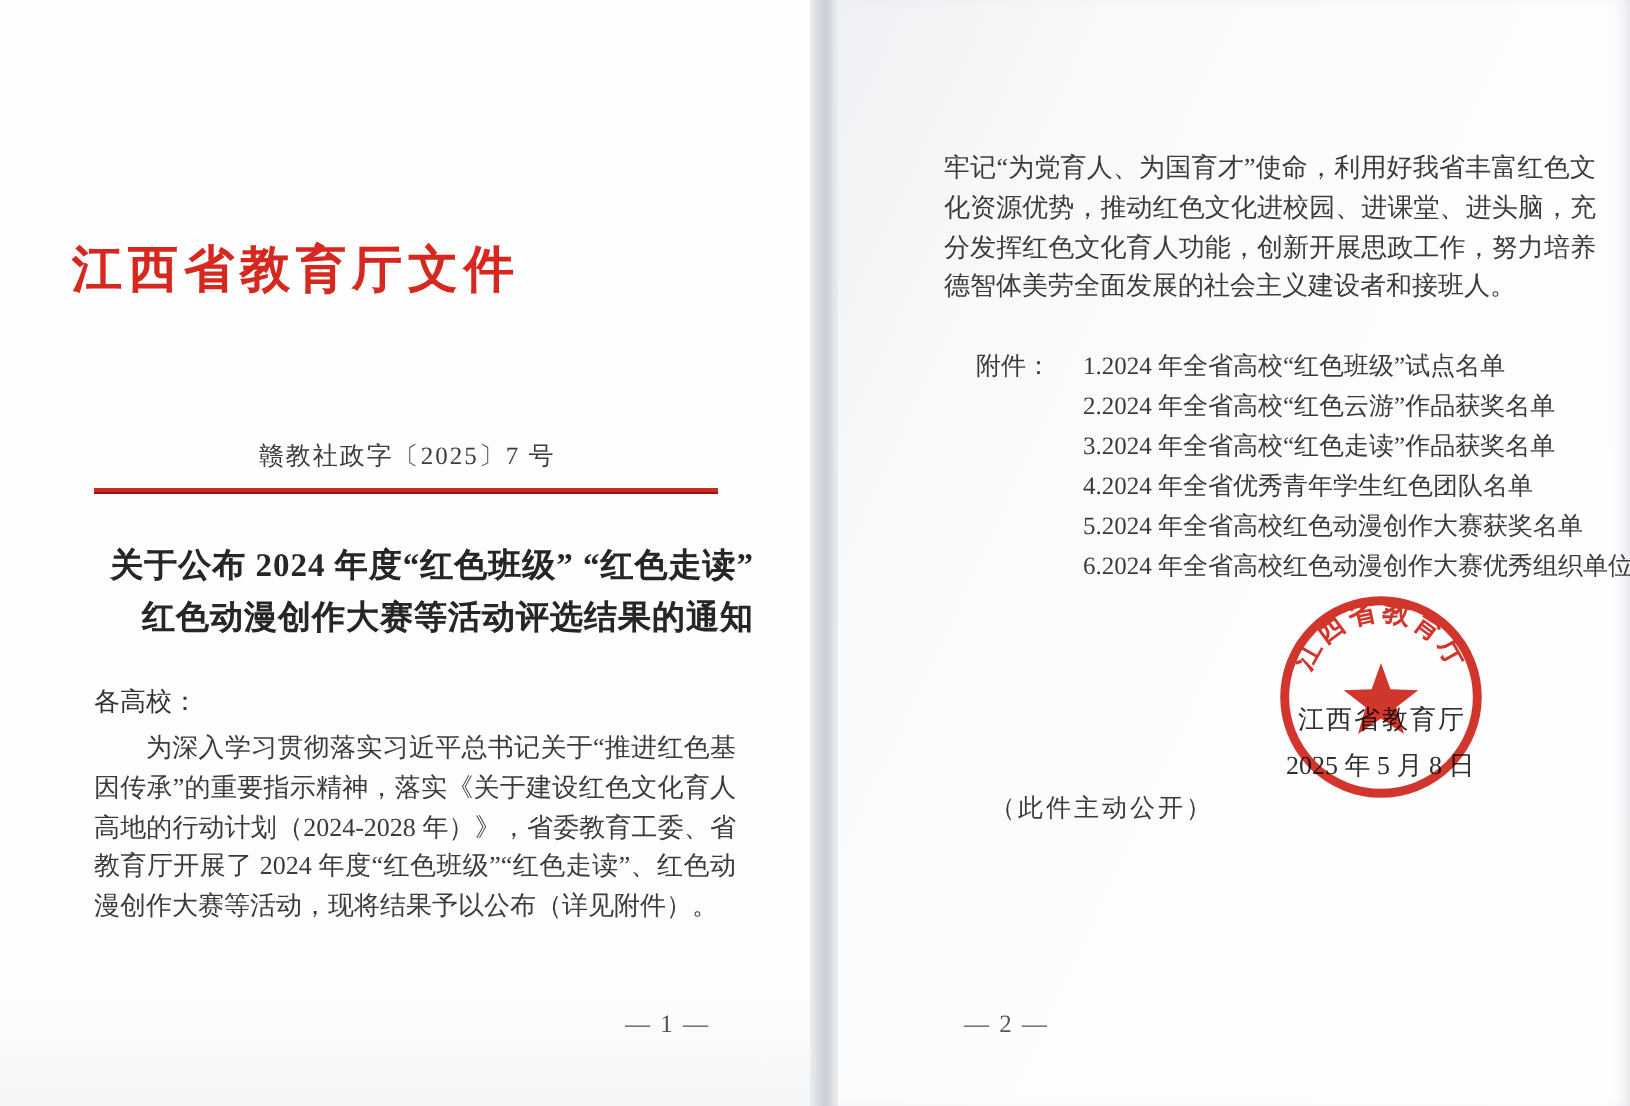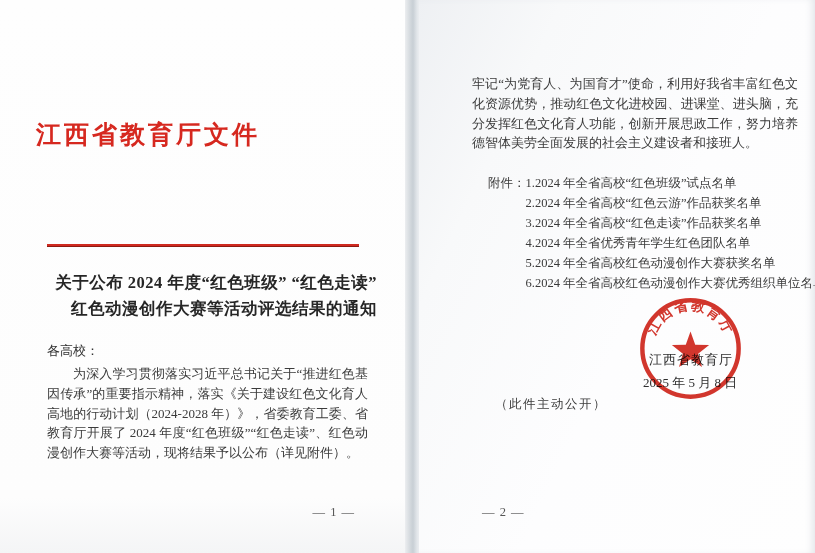--- a/index.html
+++ b/index.html
@@ -53,38 +53,39 @@
   .para-2 { top: 463px; }
   .page-num { font-size: 12.5px; color: #555; letter-spacing: 1px; }
   .page-num-1 { top: 505px; right: 52px; }
 
   
   .p2-para {
     top: 74px; left: 53px; width: 326px; font-size: 13px; line-height: 19.8px;
     text-align: justify; color: #3b3b3b;
   }
   .attachments { top: 173px; left: 69px; width: 320px; font-size: 12.5px; color: #3b3b3b; }
-  .attachments .row { display: flex; }
+  .attachments .row { display: flex; gap: 16px; }
   .att-label { flex: 0 0 auto; line-height: 20px; }
   .att-items { flex: 1 1 auto; }
   .att-item { line-height: 20px; white-space: nowrap; }
   .signature { top: 351px; left: 230px; font-size: 13px; color: #2f2f2f; letter-spacing: 1px; z-index: 1; }
   .sign-date { top: 374px; left: 224px; font-size: 13px; color: #2f2f2f; z-index: 1; }
   .seal-svg { top: 295px; left: 218px; width: 107px; height: 107px; z-index: 2;
     opacity: 0.92; mix-blend-mode: multiply; }
   .disclosure { top: 396px; left: 76px; font-size: 12.5px; color: #3b3b3b; letter-spacing: 1.5px; }
   .page-num-2 { top: 505px; left: 63px; }
 </style>
 </head>
 <body>
 
 <div id="canvas">
 
   <div class="page" id="page-1">
     <div class="abs red-header">江西省教育厅文件</div>
+    <div class="abs doc-number">赣教社政字〔2025〕7 号</div>
     <div class="abs red-rule"></div>
     <div class="abs doc-title title-l1">关于公布 2024 年度“红色班级” “红色走读”</div>
     <div class="abs doc-title title-l2">红色动漫创作大赛等活动评选结果的通知</div>
     <div class="abs salutation">各高校：</div>
     <div class="abs body-para para-1">为深入学习贯彻落实习近平总书记关于“推进红色基因传承”的重要指示精神，落实《关于建设红色文化育人高地的行动计划（2024-2028 年）》，省委教育工委、省教育厅开展了 2024 年度“红色班级”“红色走读”、红色动漫创作大赛等活动，现将结果予以公布（详见附件）。</div>
     <div class="abs page-num page-num-1">— 1 —</div>
   </div>
 
   <div id="page-gap"></div>
 

